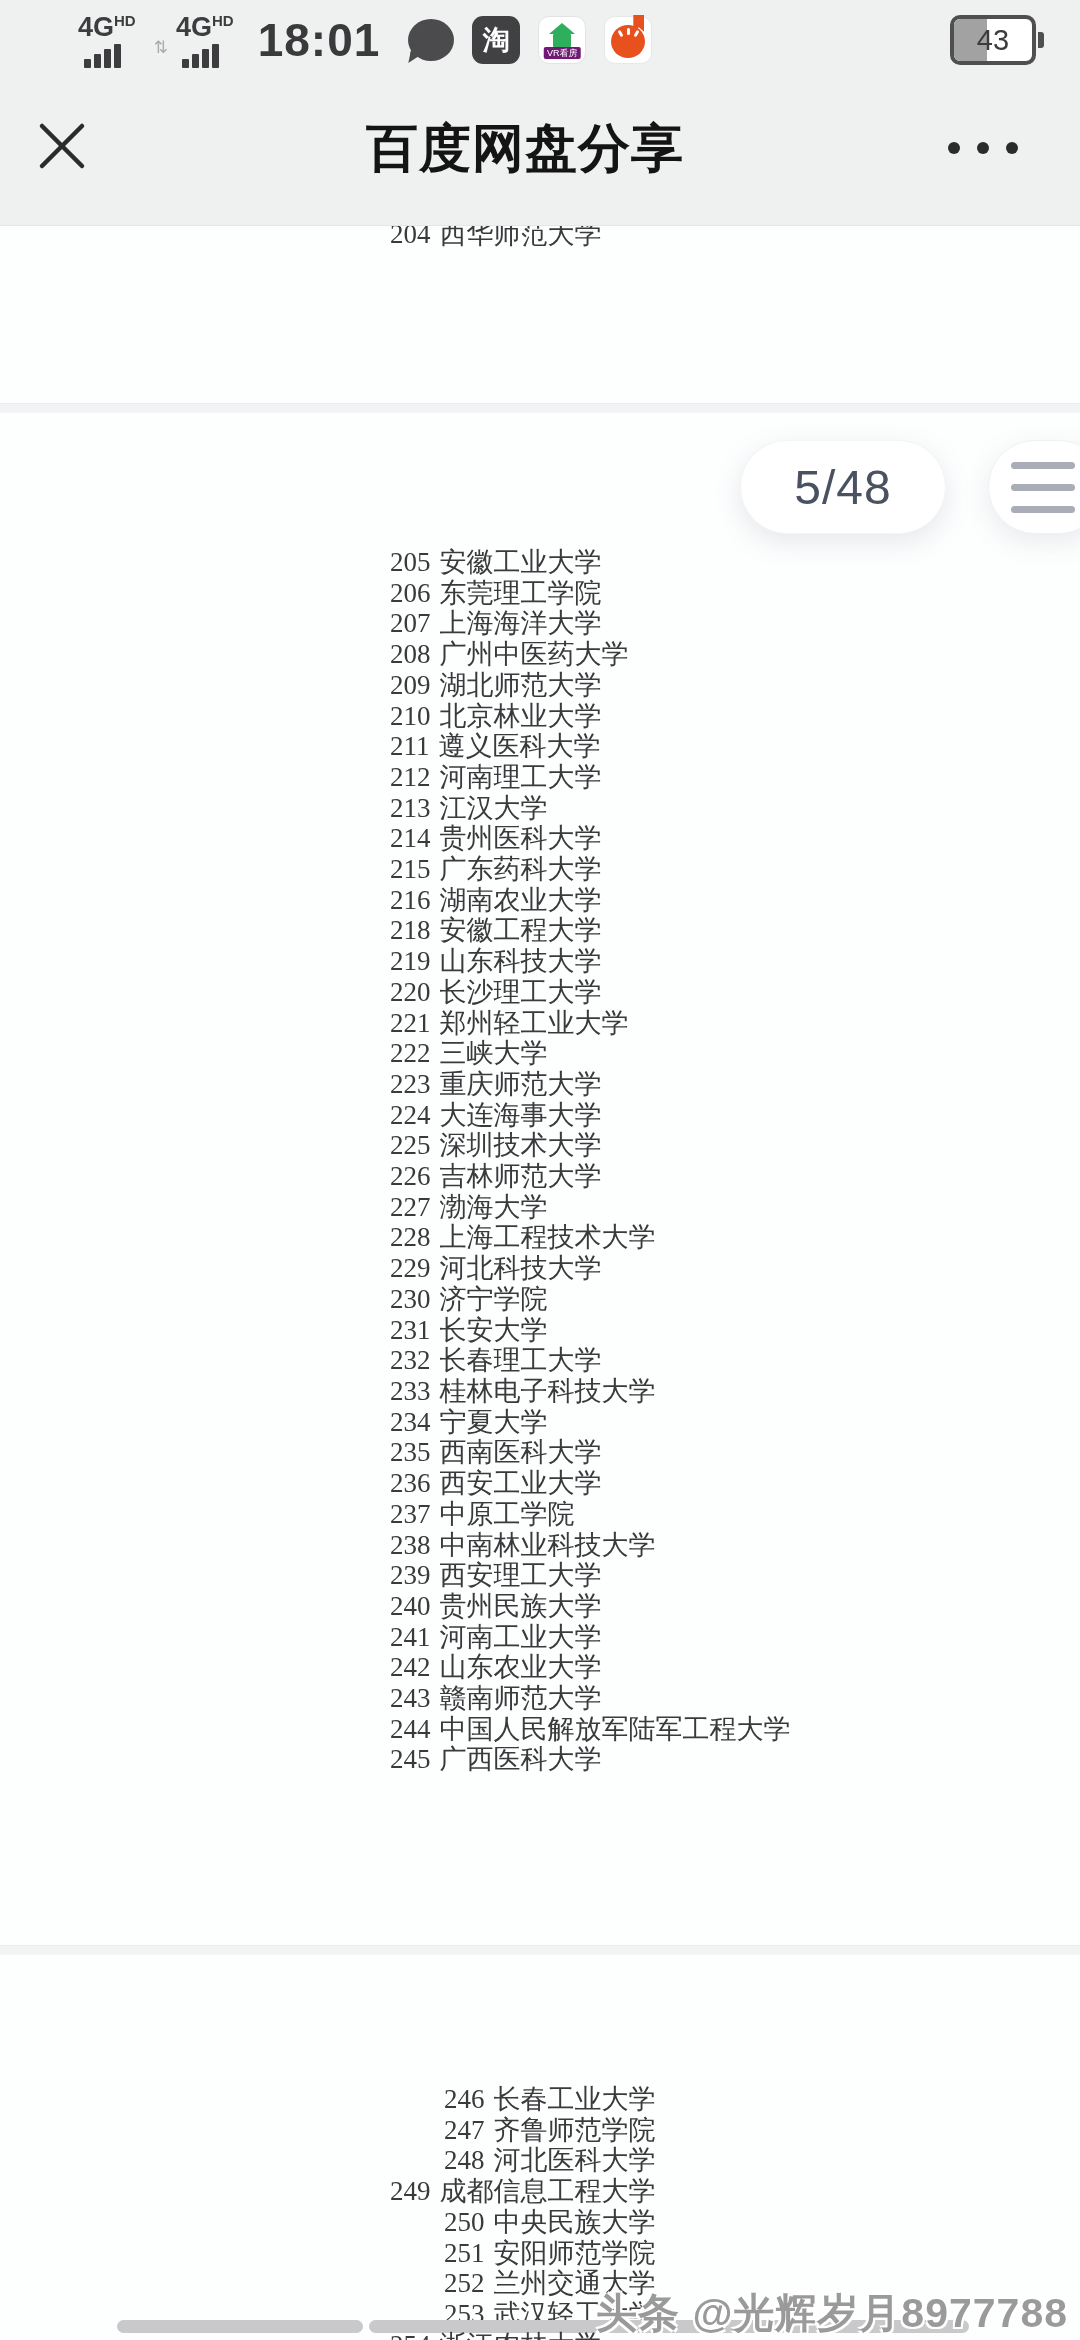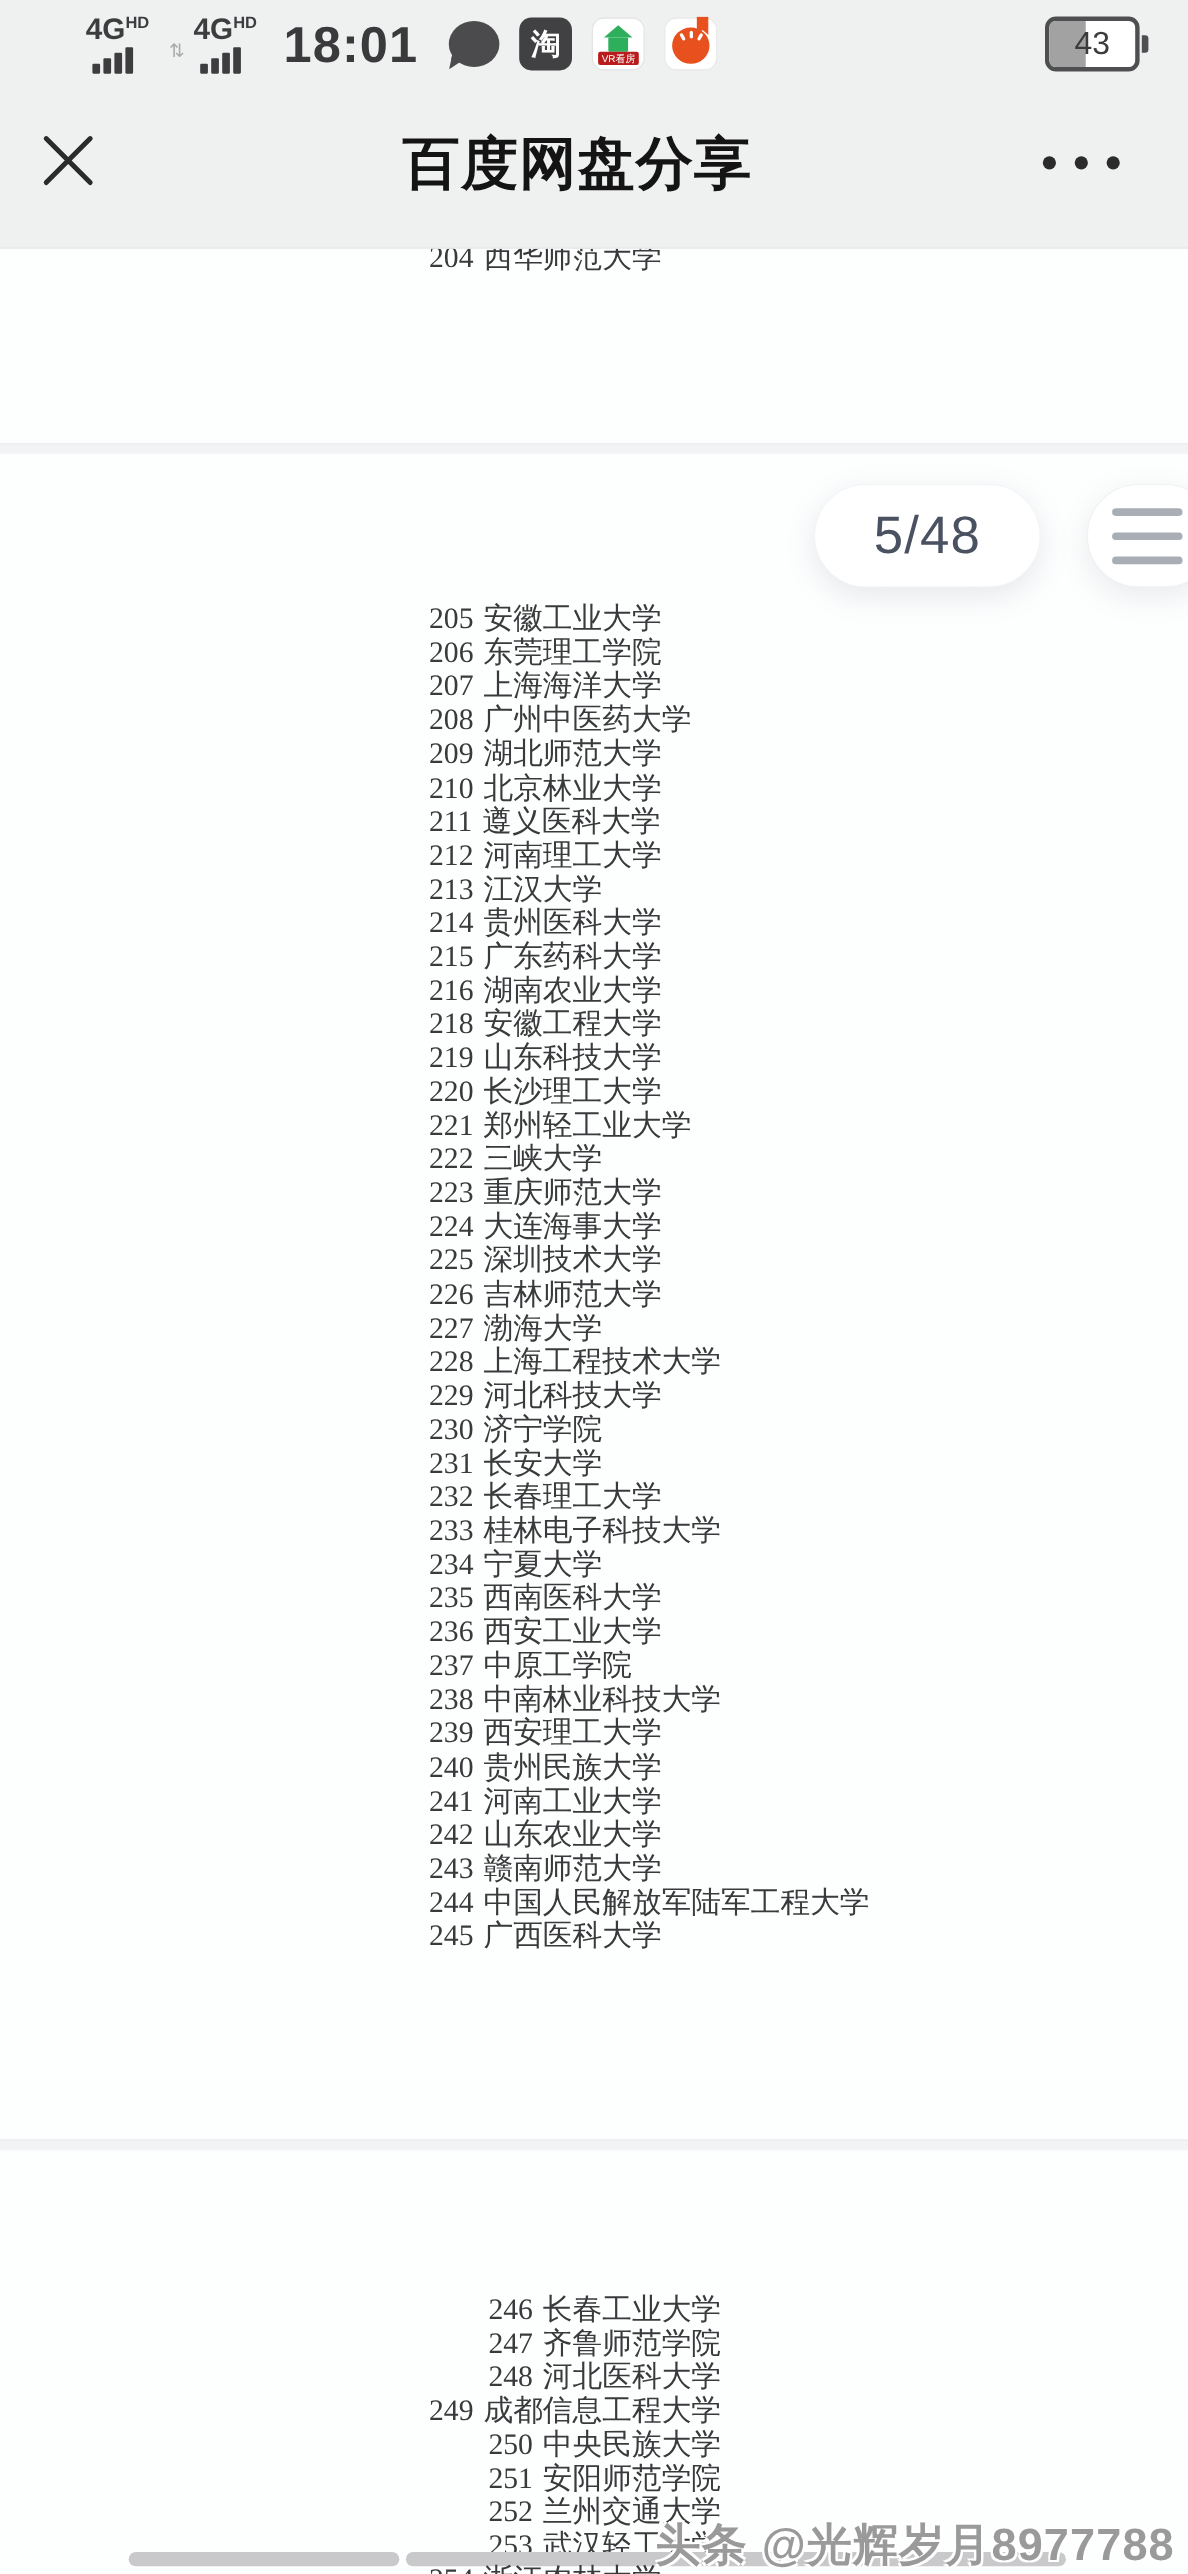--- a/index.html
+++ b/index.html
@@ -40,21 +40,21 @@
   }
   .appicon{width:48px;height:48px;border-radius:11px;position:relative;flex:none;}
   .taobao{background:#414143;color:#fff;display:flex;align-items:center;justify-content:center;
     font-size:27px;font-weight:700;}
   .vrhouse{background:#ffffff;border:1px solid #e2e3e3;box-sizing:border-box;overflow:hidden;}
   .vrhouse .roof{position:absolute;left:50%;top:6px;transform:translateX(-50%);
     width:0;height:0;border:13px solid transparent;border-bottom:11px solid #2eaf5b;border-top:none;}
   .vrhouse .house{position:absolute;left:50%;top:17px;transform:translateX(-50%);
     width:18px;height:13px;background:#2eaf5b;border-radius:1px;}
   .vrhouse .ribbon{position:absolute;left:50%;bottom:4px;transform:translateX(-50%);
-    background:#b91c1c;color:#fff;font-size:9px;line-height:12px;height:12px;
+    background:#701a75;color:#fff;font-size:9px;line-height:12px;height:12px;
     padding:0 3px;border-radius:2px;white-space:nowrap;}
   .orangeapp{background:#ffffff;border:1px solid #e8e8e8;box-sizing:border-box;}
   .orangeapp .blob{position:absolute;left:6px;bottom:5px;width:34px;height:33px;
     background:#e8501e;border-radius:50%;}
   .orangeapp .blob i{position:absolute;width:3px;height:7px;background:#fff;border-radius:2px;display:block;}
   .orangeapp .blob i:nth-child(1){left:8px;top:5px;transform:rotate(-30deg);}
   .orangeapp .blob i:nth-child(2){left:16px;top:3px;}
   .orangeapp .blob i:nth-child(3){left:24px;top:5px;transform:rotate(30deg);}
   .orangeapp .mark{position:absolute;right:7px;top:-2px;width:11px;height:17px;background:#e8501e;
     clip-path:polygon(0 0,100% 0,100% 100%,50% 72%,0 100%);}

